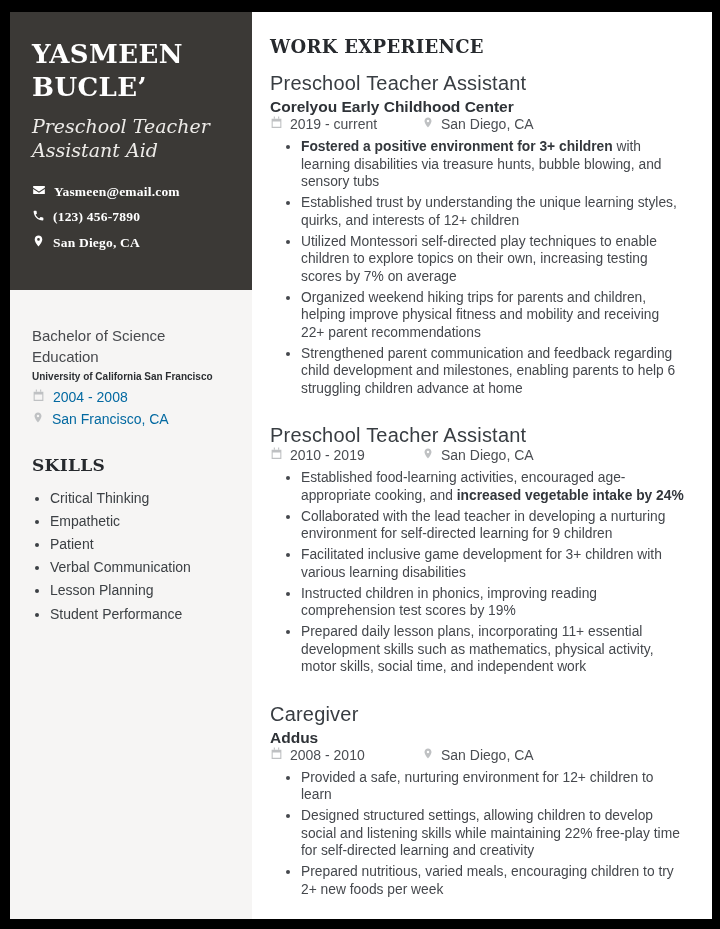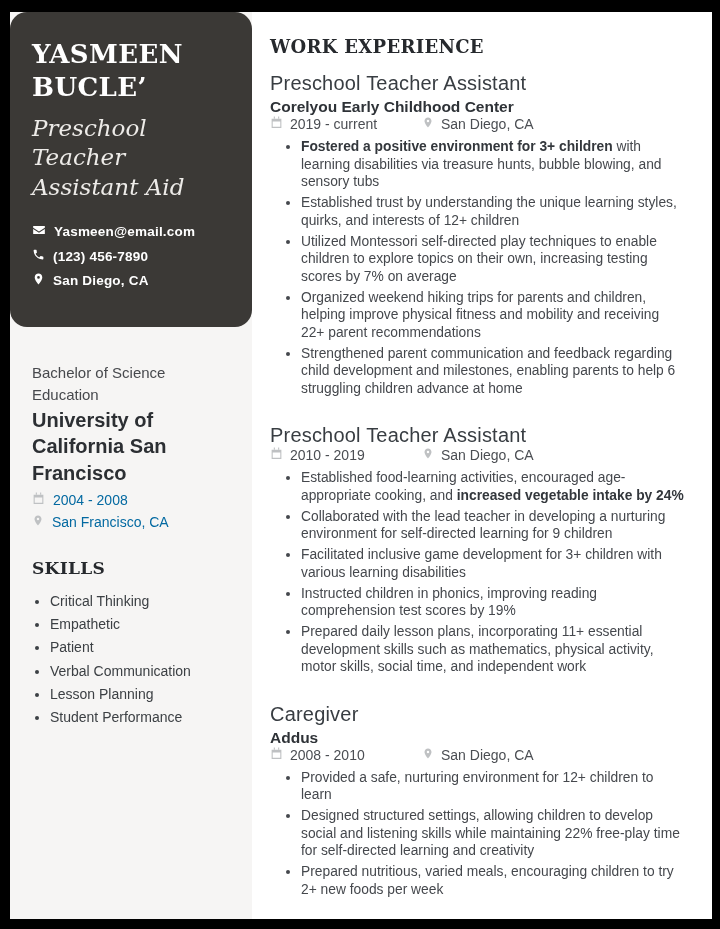--- a/index.html
+++ b/index.html
@@ -19,41 +19,40 @@
   
   .sidebar {
     width: 242px;
     flex: 0 0 242px;
     background: #f6f5f4;
   }
   .header-block {
     background: #3b3936;
     padding: 26px 20px 30px 22px;
     min-height: 218px;
-    border-radius: 17px;
   }
   .name {
     font-family: "DejaVu Serif", "Liberation Serif", serif;
     font-weight: 700;
     font-size: 26px;
     line-height: 1.28;
     color: #ffffff;
     letter-spacing: 0.4px;
   }
   .name span { display: block; }
   .person-title {
     margin-top: 9px;
     font-family: "DejaVu Serif", "Liberation Serif", serif;
     font-style: italic;
-    font-size: 23px;
+    font-size: 19px;
     line-height: 1.3;
     color: #edebe8;
     max-width: 180px;
   }
-  .contact { margin-top: 20px; }
+  .contact { margin-top: 20px; font-family: Liberation Serif, serif; }
   .contact-row {
     display: flex;
     align-items: center;
     gap: 8px;
     margin-bottom: 8px;
     color: #ffffff;
     font-size: 13.5px;
     font-weight: 700;
     letter-spacing: 0.2px;
   }
@@ -68,21 +67,21 @@
   }
   .edu-degree {
     margin-top: 11px;
     font-size: 15px;
     line-height: 1.42;
     color: #47494d;
     max-width: 200px;
   }
   .edu-school {
     margin-top: 2px;
-    font-size: 20px;
+    font-size: 10px;
     font-weight: 700;
     line-height: 1.32;
     color: #2c2f33;
     max-width: 205px;
   }
   .side-meta-row {
     display: flex;
     align-items: center;
     gap: 8px;
     margin-top: 6px;

